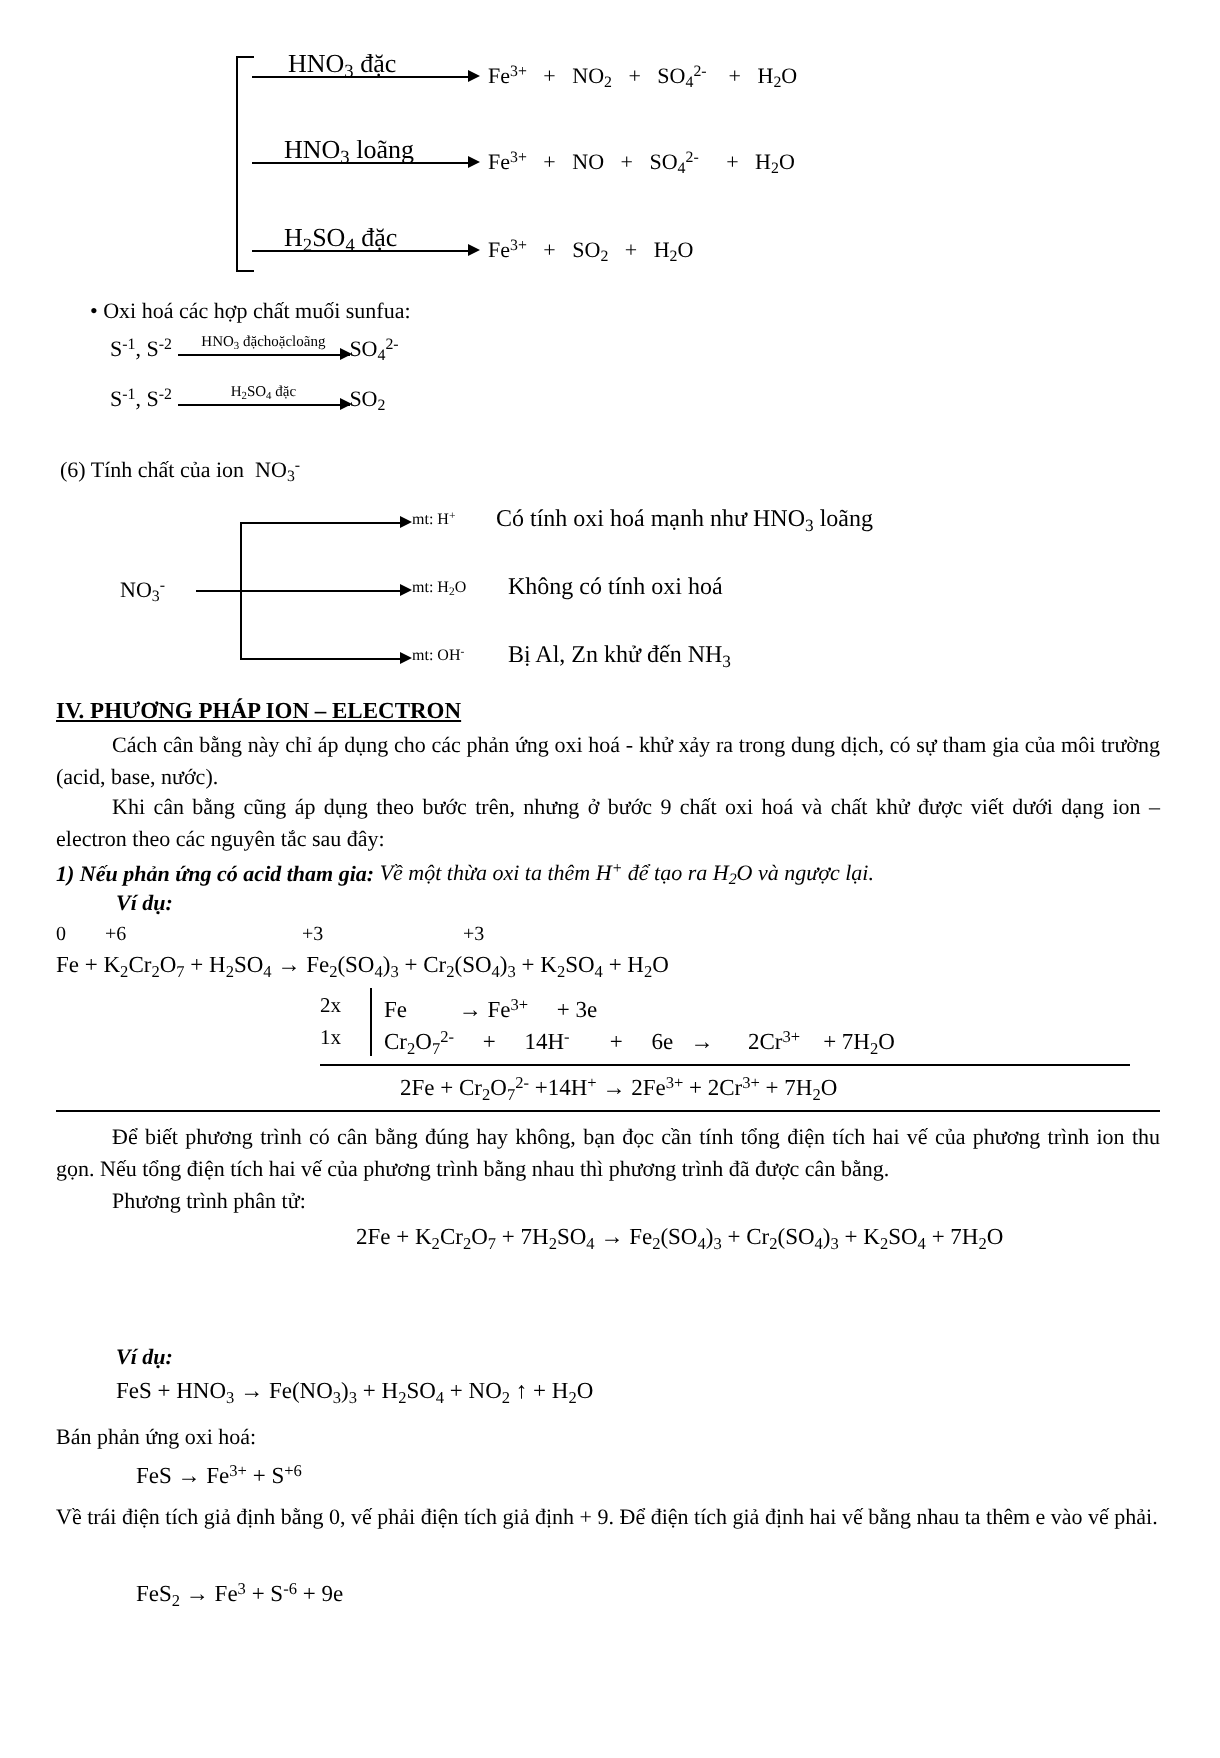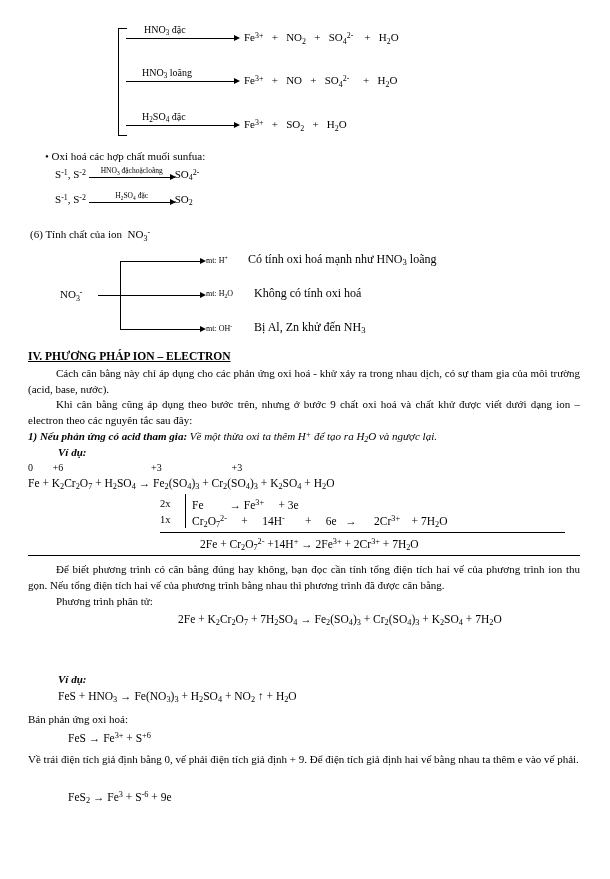--- a/index.html
+++ b/index.html
@@ -46,21 +46,21 @@
   }
   .arrow-head {
     position: absolute;
     width: 0; height: 0;
     border-top: 3.2px solid transparent;
     border-bottom: 3.2px solid transparent;
     border-left: 6px solid #000;
   }
   .cond {
     position: absolute;
-    font-size: 10px;
+    font-size: 13px;
     white-space: nowrap;
   }
   .prod {
     position: absolute;
     font-size: 11px;
     white-space: nowrap;
   }
   sub { font-size: 0.72em; vertical-align: -0.28em; }
   sup { font-size: 0.72em; vertical-align: 0.44em; }
 
@@ -179,21 +179,21 @@
     <div class="abs" style="left:194px; top:31px; font-size:12px;">Không có tính oxi hoá</div>
 
     <div class="arrow-line" style="left:60px; top:74px; width:80px;"></div>
     <div class="arrow-head" style="left:140px; top:71px;"></div>
     <div class="cond" style="left:146px; top:68px; font-size:8px;">mt: OH<sup>-</sup></div>
     <div class="abs" style="left:194px; top:65px; font-size:12px;">Bị Al, Zn khử đến NH<sub>3</sub></div>
   </div>
 
   <div class="line-text bold" style="left:28px; top:350px; font-size:11.5px;">IV. PHƯƠNG PHÁP ION – ELECTRON</div>
 
-  <div class="indent-p just" style="left:28px; top:366px; width:552px; text-indent:28px;">Cách cân bằng này chỉ áp dụng cho các phản ứng oxi hoá - khử xảy ra trong nhau dịch, có sự tham gia của môi trường (acid, base, nước).</div>
+  <div class="indent-p just" style="left:28px; top:366px; width:552px; text-indent:28px;">Cách cân bằng này chỉ áp dụng cho các phản ứng oxi hoá - khử xảy ra trong dung dịch, có sự tham gia của môi trường (acid, base, nước).</div>
 
   <div class="indent-p just" style="left:28px; top:397px; width:552px; text-indent:28px;">Khi cân bằng cũng áp dụng theo bước trên, nhưng ở bước 9 chất oxi hoá và chất khử được viết dưới dạng ion – electron theo các nguyên tắc sau đây:</div>
 
   <div class="indent-p" style="left:28px; top:429px; width:552px;">
     <span class="bi">1) Nếu phản ứng có acid tham gia:</span><span class="ital"> Về một thừa oxi ta thêm H<sup>+</sup> để tạo ra H<sub>2</sub>O và ngược lại.</span>
   </div>
 
   <div class="indent-p bi" style="left:58px; top:445px;">Ví dụ:</div>
 
   <div class="eq" style="left:28px; top:462px; font-size:10px;">

